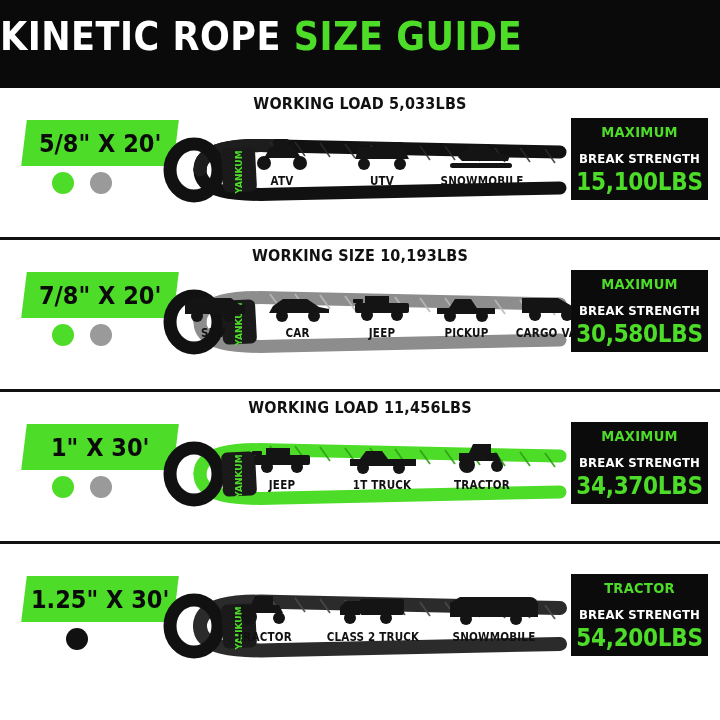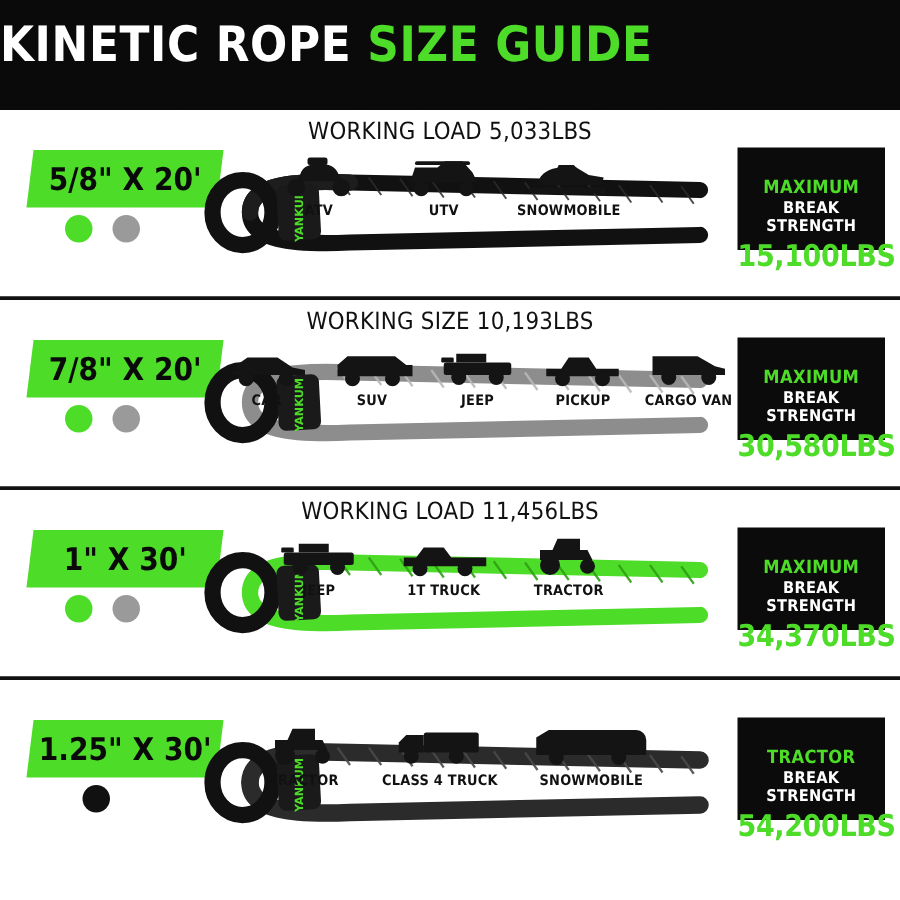--- a/index.html
+++ b/index.html
@@ -47,22 +47,22 @@
     height: 152px;
     width: 720px;
   }
 
   .load-title {
     position: absolute;
     top: 6px;
     left: 0;
     width: 720px;
     text-align: center;
-    font-size: 19px;
-    font-weight: normal;
+    font-size: 16px;
+    font-weight: bold;
     color: #111111;
     font-family: "DejaVu Sans", sans-serif;
     font-stretch: condensed;
     letter-spacing: 0.2px;
   }
 
   
   .size-tag {
     position: absolute;
     left: 24px;
@@ -104,24 +104,24 @@
     position: absolute;
     left: 130px;
     top: 46px;
     width: 440px;
     height: 72px;
   }
 
   
   .icons {
     position: absolute;
-    top: 32px;
+    top: 45px;
     display: flex;
     align-items: flex-end;
-    justify-content: flex-start;
+    justify-content: center;
     gap: 14px;
   }
   .icon-cell {
     display: flex;
     flex-direction: column;
     align-items: center;
     width: 86px;
   }
   .icon-cell .glyph {
     height: 38px;
@@ -138,42 +138,42 @@
     font-stretch: condensed;
     letter-spacing: 0.2px;
     white-space: nowrap;
   }
 
   
   .strength {
     position: absolute;
     right: 12px;
     top: 30px;
-    width: 118px;
+    width: 137px;
     height: 82px;
     background: #0b0b0b;
-    padding-top: 24px;
+    padding-top: 6px;
     text-align: center;
   }
   .strength .s1 {
     color: #4ddc28;
     font-size: 14.5px;
     font-weight: bold;
     font-family: "DejaVu Sans", sans-serif;
     font-stretch: condensed;
     letter-spacing: 0.3px;
   }
   .strength .s2 {
     color: #ffffff;
     font-size: 13px;
     font-weight: bold;
     font-family: "DejaVu Sans", sans-serif;
     font-stretch: condensed;
     letter-spacing: 0.2px;
-    margin-top: 1px;
+    margin-top: 11px;
   }
   .strength .s3 {
     color: #4ddc28;
     font-size: 24px;
     font-weight: bold;
     font-family: "DejaVu Sans", sans-serif;
     font-stretch: condensed;
     margin-top: 2px;
     letter-spacing: -0.3px;
   }
@@ -321,39 +321,39 @@
           <path d="M415,15 l10,14"></path>
       </g>
     </svg>
   </div>
 
   <div class="icons" style="left:172px;width:420px;gap:2px;">
     <div class="icon-cell">
       <div class="glyph">
         <svg width="66" height="30" viewBox="0 0 66 30">
             <g fill="#141414">
+              <path d="M5 21V12l8-7h38l9 7h5v9z"></path>
+              <circle cx="17" cy="23" r="6"></circle>
+              <circle cx="49" cy="23" r="6"></circle>
+            </g>
+          </svg>
+      </div>
+      <div class="lbl">SUV</div>
+    </div>
+    <div class="icon-cell">
+      <div class="glyph">
+        <svg width="66" height="30" viewBox="0 0 66 30">
+            <g fill="#141414">
               <path d="M4 20l4-7 10-7h24l12 8 10 2 0 4z"></path>
               <circle cx="17" cy="23" r="6"></circle>
               <circle cx="49" cy="23" r="6"></circle>
             </g>
           </svg>
       </div>
       <div class="lbl">CAR</div>
-    </div>
-    <div class="icon-cell">
-      <div class="glyph">
-        <svg width="66" height="30" viewBox="0 0 66 30">
-            <g fill="#141414">
-              <path d="M5 21V12l8-7h38l9 7h5v9z"></path>
-              <circle cx="17" cy="23" r="6"></circle>
-              <circle cx="49" cy="23" r="6"></circle>
-            </g>
-          </svg>
-      </div>
-      <div class="lbl">SUV</div>
     </div>
     <div class="icon-cell">
       <div class="glyph">
         <svg width="62" height="32" viewBox="0 0 62 32">
             <g fill="#141414">
               <rect x="4" y="12" width="54" height="10" rx="2"></rect>
               <path d="M14 12V5h24v7z"></path>
               <rect x="2" y="8" width="10" height="4" rx="1"></rect>
               <circle cx="16" cy="24" r="6"></circle>
               <circle cx="46" cy="24" r="6"></circle>
@@ -534,21 +534,21 @@
       <div class="glyph">
         <svg width="74" height="34" viewBox="0 0 74 34">
             <g fill="#141414">
               <rect x="24" y="6" width="44" height="16" rx="2"></rect>
               <path d="M4 22v-8l6-6h14v14z"></path>
               <circle cx="14" cy="25" r="6"></circle>
               <circle cx="50" cy="25" r="6"></circle>
             </g>
           </svg>
       </div>
-      <div class="lbl">CLASS 4 TRUCK</div>
+      <div class="lbl">CLASS 2 TRUCK</div>
     </div>
     <div class="icon-cell" style="width:110px">
       <div class="glyph">
         <svg width="96" height="34" viewBox="0 0 96 34">
             <g fill="#141414">
               <path d="M4 24V10l10-6h70a8 8 0 018 8v12z"></path>
               <circle cx="20" cy="26" r="6"></circle>
               <circle cx="70" cy="26" r="6"></circle>
             </g>
           </svg>

